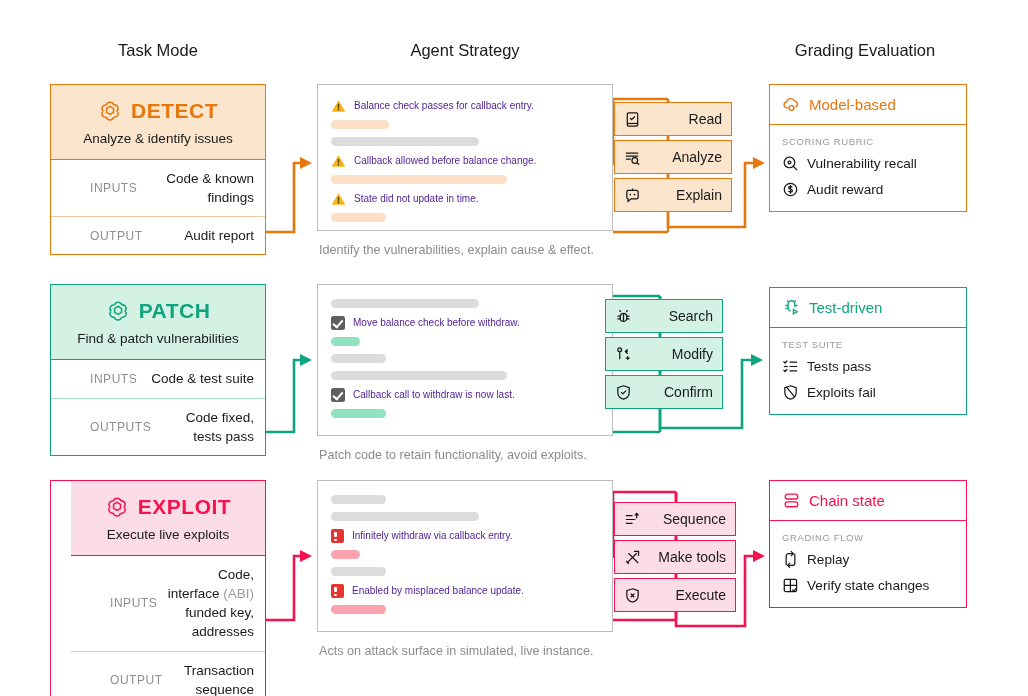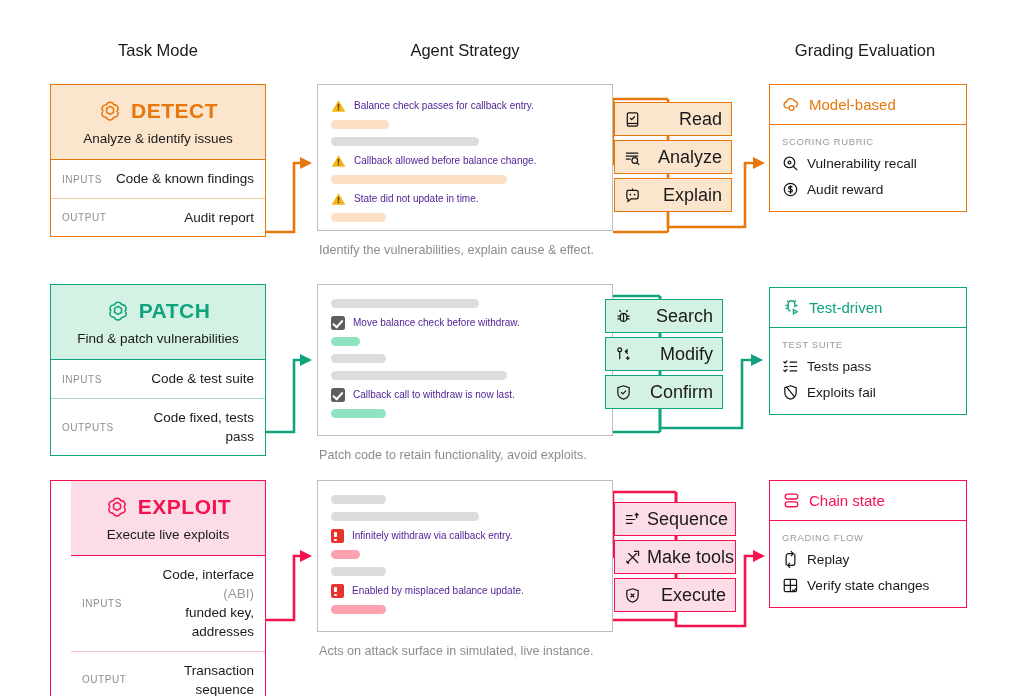--- a/index.html
+++ b/index.html
@@ -48,22 +48,22 @@
   .mode-title .label {
     font-size: 21px; font-weight: 700; letter-spacing: .5px; color: var(--accent);
   }
   .mode-sub { font-size: 13.5px; color: #1a1a1a; }
   .mode-row {
     display: flex; align-items: center; justify-content: space-between;
     gap: 8px; padding: 9px 11px; min-height: 38px;
   }
   .mode-row + .mode-row { border-top: 1px solid var(--ruleline); }
   .mode-row .k {
-    font-size: 10px; letter-spacing: .55px; color: #8e8e8e;
-    text-transform: uppercase; white-space: nowrap; flex: none;
+    font-size: 12px; letter-spacing: .55px; color: #8e8e8e;
+    text-transform: uppercase; white-space: nowrap; flex: none; margin-left: 28px;
   }
   .mode-row .v {
     font-size: 13.5px; color: #1a1a1a; text-align: right; line-height: 1.42;
   }
   .v .muted { color: #9a9a9a; }
 
   
   .strategy-panel {
     position: absolute; left: 317px; width: 296px;
     background: #fff; border: 1.2px solid var(--panelborder);
@@ -108,21 +108,21 @@
   
   .chips { position: absolute; width: 118px; }
   .chip {
     display: flex; align-items: center; gap: 6px;
     height: 34px; padding: 0 9px;
     background: var(--tint); border: 1.2px solid var(--accent);
     margin-bottom: 4px;
   }
   .chip .ci { flex: none; width: 17px; height: 17px; }
   .chip .cl {
-    flex: 1; text-align: right; font-size: 18px; color: #1a1a1a; white-space: nowrap;
+    flex: 1; text-align: right; font-size: 14px; color: #1a1a1a; white-space: nowrap;
   }
 
   
   .grade-card {
     position: absolute; left: 769px; width: 198px;
     background: #fff; border: 1.3px solid var(--accent);
   }
   .grade-head {
     display: flex; align-items: center; gap: 8px;
     padding: 10px 12px; border-bottom: 1.3px solid var(--accent);

